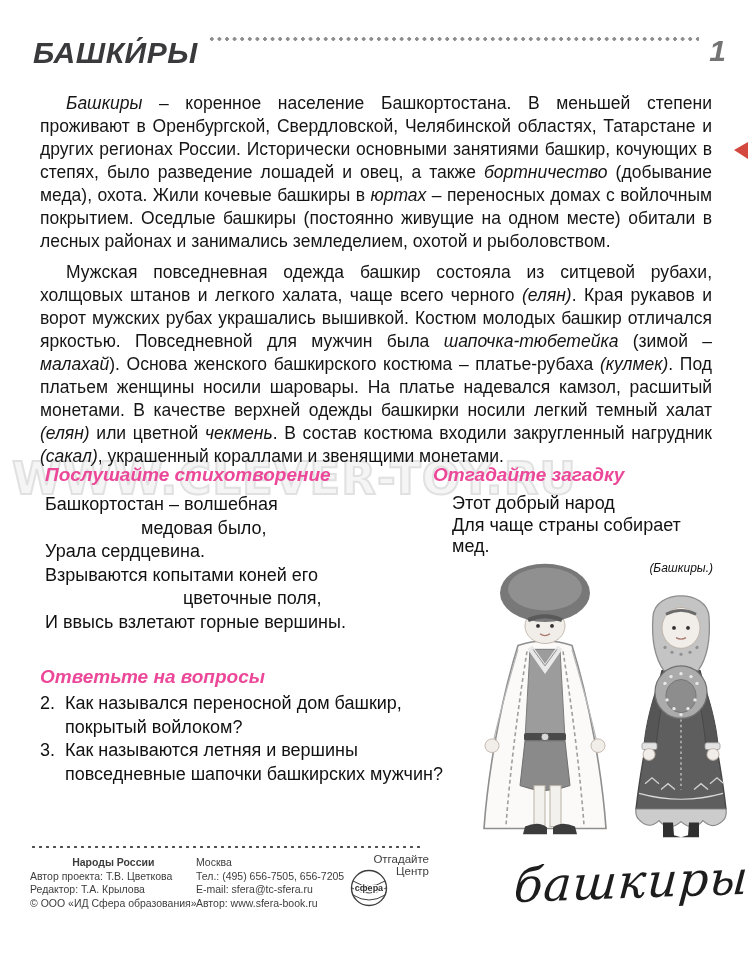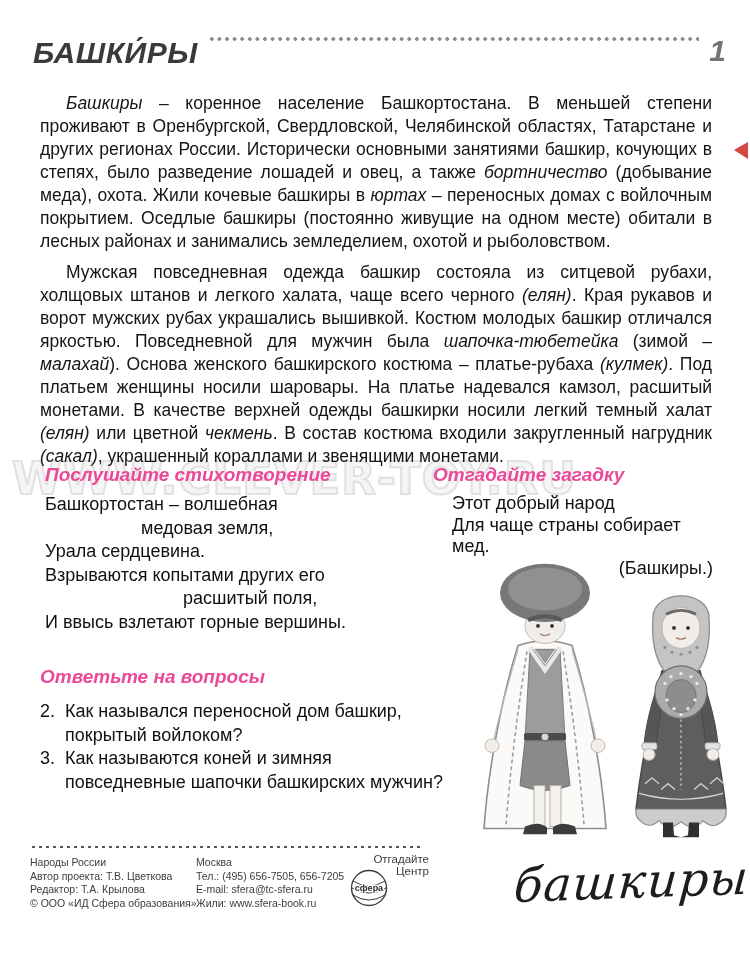--- a/index.html
+++ b/index.html
@@ -35,40 +35,40 @@
 
   
   .poem{position:absolute;left:45px;top:464px;width:382px;}
   .poem-line{font-size:18px;line-height:23.5px;}
   .ind-a{padding-left:96px;}
   .ind-b{padding-left:138px;}
 
   
   .riddle{position:absolute;left:433px;top:464px;width:282px;}
   .riddle-line{font-size:18px;line-height:21.5px;margin-left:19px;}
-  .riddle-answer{font-size:18px;line-height:21.5px;text-align:right;padding-right:2px;}
+  .riddle-answer{font-size:12px;line-height:21.5px;font-style:italic;text-align:right;padding-right:2px;}
 
   
   .questions{position:absolute;left:40px;top:666px;width:412px;}
-  .questions .sec-head{margin-bottom:12px;}
+  .questions .sec-head{margin-bottom:4px;}
   .q-item{font-size:18px;line-height:23.5px;padding-left:25px;text-indent:-25px;}
   .q-num{display:inline-block;width:25px;text-indent:0;}
 
   
   .illustration{position:absolute;left:455px;top:552px;width:293px;height:292px;margin:0;}
 
   
   .footer-rule{position:absolute;left:30px;top:845px;width:392px;height:4px;
     background-image:radial-gradient(circle,#4e4e4e 1.1px,transparent 1.4px);
     background-size:7px 4px;background-repeat:repeat-x;background-position:left center;}
   .f-col{position:absolute;top:856px;font-size:10.5px;line-height:13.5px;color:#3d3d3d;}
   .f-col1{left:30px;}
   .f-col2{left:196px;}
   .f-line{margin:0;}
-  .f-bold{font-weight:normal;}
+  .f-bold{font-weight:bold;text-align:center;}
   .logo{position:absolute;left:349px;top:853px;width:80px;height:62px;color:#3d3d3d;}
   .logo-text{position:absolute;right:0;top:0;text-align:right;font-size:11.5px;line-height:12px;}
   .logo-globe{position:absolute;left:0;top:15px;}
 
   
   .handwriting{position:absolute;left:514px;top:854px;width:226px;text-align:center;
     font-family:"DejaVu Serif",serif;font-style:italic;font-size:47px;color:#1d1d1d;
     letter-spacing:1px;transform:rotate(-2deg) skewX(-6deg);}
 </style>
 </head>
@@ -87,38 +87,38 @@
   <div class="red-pointer"></div>
 
   <section class="article">
     <p><i>Башкиры</i><span> – коренное население Башкортостана. В меньшей степени проживают в Оренбургской, Свердловской, Челябинской областях, Татарстане и других регионах России. Исторически основными занятиями башкир, кочующих в степях, было разведение лошадей и овец, а также </span><i>бортничество</i><span> (добывание меда), охота. Жили кочевые башкиры в </span><i>юртах</i><span> – переносных домах с войлочным покрытием. Оседлые башкиры (постоянно живущие на одном месте) обитали в лесных районах и занимались земледелием, охотой и рыболовством.</span></p>
     <p><span>Мужская повседневная одежда башкир состояла из ситцевой рубахи, холщовых штанов и легкого халата, чаще всего черного </span><i>(елян)</i><span>. Края рукавов и ворот мужских рубах украшались вышивкой. Костюм молодых башкир отличался яркостью. Повседневной для мужчин была </span><i>шапочка-тюбетейка</i><span> (зимой – </span><i>малахай</i><span>). Основа женского башкирского костюма – платье-рубаха </span><i>(кулмек)</i><span>. Под платьем женщины носили шаровары. На платье надевался камзол, расшитый монетами. В качестве верхней одежды башкирки носили легкий темный халат </span><i>(елян)</i><span> или цветной </span><i>чекмень</i><span>. В состав костюма входили закругленный нагрудник </span><i>(сакал)</i><span>, украшенный кораллами и звенящими монетами.</span></p>
   </section>
 
   <section class="poem">
     <h2 class="sec-head">Послушайте стихотворение</h2>
     <div class="poem-line">Башкортостан – волшебная</div>
-    <div class="poem-line ind-a">медовая земля,</div>
+    <div class="poem-line ind-a">медовая было,</div>
     <div class="poem-line">Урала сердцевина.</div>
-    <div class="poem-line">Взрываются копытами других его</div>
-    <div class="poem-line ind-b">расшитый поля,</div>
+    <div class="poem-line">Взрываются копытами коней его</div>
+    <div class="poem-line ind-b">цветочные поля,</div>
     <div class="poem-line">И ввысь взлетают горные вершины.</div>
   </section>
 
   <section class="riddle">
     <h2 class="sec-head">Отгадайте загадку</h2>
     <div class="riddle-line">Этот добрый народ</div>
     <div class="riddle-line">Для чаще страны собирает мед.</div>
     <div class="riddle-answer">(Башкиры.)</div>
   </section>
 
   <section class="questions">
     <h2 class="sec-head">Ответьте на вопросы</h2>
     <div class="q-item"><span class="q-num">2.</span><span>Как назывался переносной дом башкир, покрытый войлоком?</span></div>
-    <div class="q-item"><span class="q-num">3.</span><span>Как называются коней и зимняя повседневные шапочки башкирских мужчин?</span></div>
+    <div class="q-item"><span class="q-num">3.</span><span>Как называются летняя и вершины повседневные шапочки башкирских мужчин?</span></div>
   </section>
 
   <figure class="illustration">
     <svg width="293" height="292" viewBox="0 0 293 300" preserveAspectRatio="none" xmlns="http://www.w3.org/2000/svg">
 
       <g>
         <path d="M63,96 C46,152 33,226 29,284 L151,284 C147,226 134,152 117,96 Q90,87 63,96 Z" fill="#fbfaf8" stroke="#8f8f8f" stroke-width="1.6"></path>
         <path d="M63,100 C52,140 44,168 39,192" fill="none" stroke="#b9b9b9" stroke-width="1.2"></path>
         <path d="M117,100 C128,140 136,168 141,192" fill="none" stroke="#b9b9b9" stroke-width="1.2"></path>
         <path d="M72,102 C63,160 55,225 51,281" fill="none" stroke="#9f9f9f" stroke-width="1.6" stroke-dasharray="4 3"></path>
@@ -200,21 +200,21 @@
     <p class="f-line f-bold">Народы России</p>
     <p class="f-line">Автор проекта: Т.В. Цветкова</p>
     <p class="f-line">Редактор: Т.А. Крылова</p>
     <p class="f-line">© ООО «ИД Сфера образования»</p>
   </div>
 
   <div class="f-col f-col2">
     <p class="f-line">Москва</p>
     <p class="f-line">Тел.: (495) 656-7505, 656-7205</p>
     <p class="f-line">E-mail: sfera@tc-sfera.ru</p>
-    <p class="f-line">Жили: www.sfera-book.ru</p>
+    <p class="f-line">Автор: www.sfera-book.ru</p>
   </div>
 
   <div class="logo">
     <div class="logo-text">
       <div>Отгадайте</div>
       <div>Центр</div>
     </div>
     <svg class="logo-globe" width="40" height="40" viewBox="0 0 40 40" xmlns="http://www.w3.org/2000/svg">
       <circle cx="20" cy="20" r="17.5" fill="none" stroke="#3d3d3d" stroke-width="1.4"></circle>
       <path d="M4,13 Q20,23 36,13" fill="none" stroke="#3d3d3d" stroke-width="1"></path>

